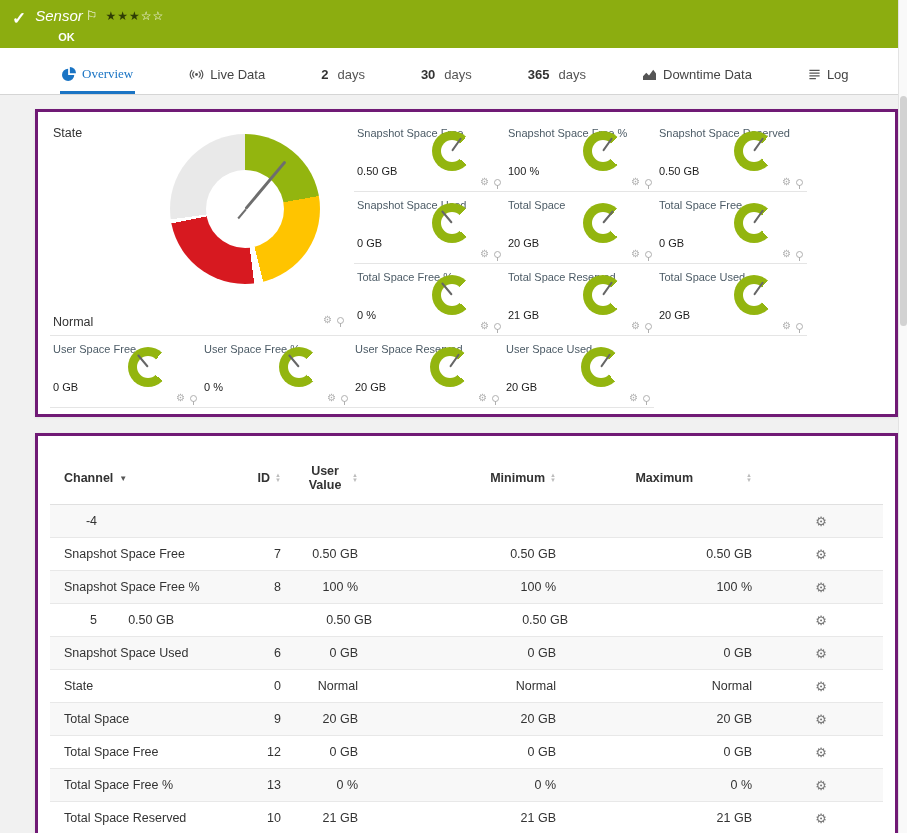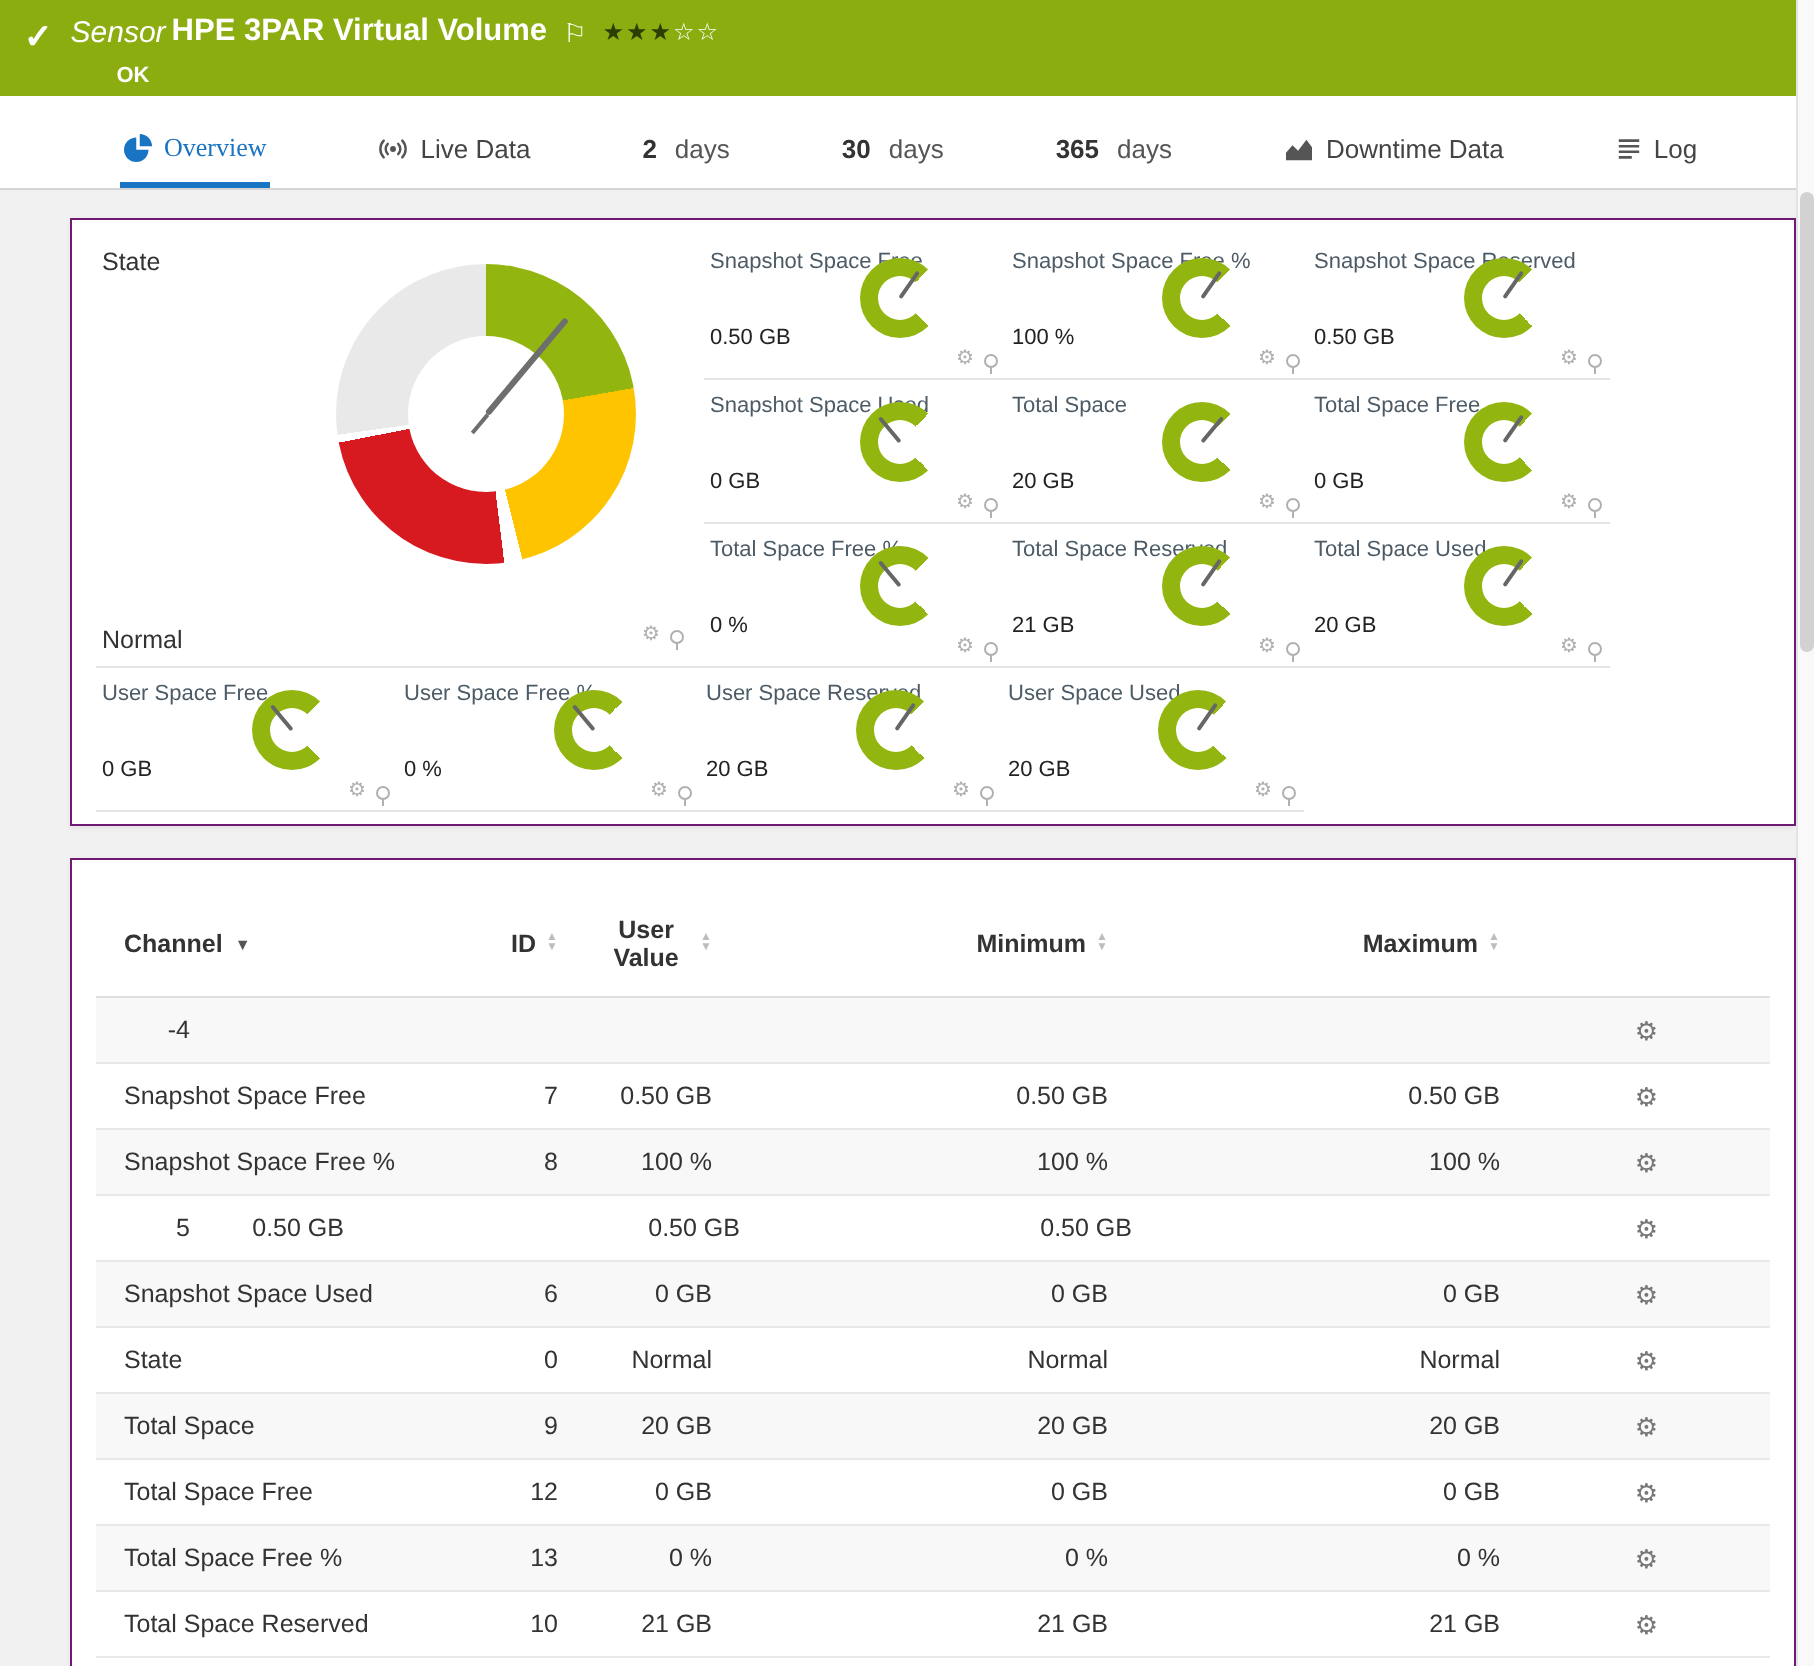--- a/index.html
+++ b/index.html
@@ -26,21 +26,21 @@
   .tab { display:flex; align-items:center; gap:6px; font-size:13px; color:#444; padding:0 2px 12px 2px; margin-right:52px; cursor:pointer; white-space:nowrap; }
   .tab.active { color:var(--accent-blue,#1A74C4); border-bottom:3px solid var(--accent-blue,#1A74C4); padding-bottom:9px;font-family:Liberation Serif, serif; }
   .tab .num { font-weight:700; color:#333; }
   .tab .lbl2 { margin-left:3px; color:#555; }
   .tab-icon { display:inline-flex; color:#555; }
   .tab.active .tab-icon { color:var(--accent-blue,#1A74C4); }
   .tab-settings { margin-left:auto; margin-right:14px; }
   .gear-glyph { font-size:14px; line-height:1; }
 
   
-  .card { background:#fff; border:1px solid #701a75; box-shadow:0 1px 3px rgba(0,0,0,0.07); width:863px; margin:14px 0 0 35px; }
+  .card { background:#fff; border:3px solid #701a75; box-shadow:0 1px 3px rgba(0,0,0,0.07); width:863px; margin:14px 0 0 35px; }
   .gauges-card { padding:8px 12px 6px 12px; }
 
   .topzone { display:flex; }
   .state-cell { width:304px; height:216px; position:relative; border-bottom:1px solid #e5e5e5; }
   .state-title { font-size:12.5px; color:#333; padding:6px 0 0 3px; }
   .donut { position:absolute; left:120px; top:14px; width:150px; height:150px; }
   .dring { position:absolute; inset:0; border-radius:50%;
     background:conic-gradient(from 0deg,
       var(--gauge-green,#93B50F) 0 80deg,
       var(--gauge-yellow,#FFC400) 80deg 166deg,
@@ -73,21 +73,21 @@
 
   
   .table-card { margin-top:16px; padding:12px 12px 8px 12px; }
   .thead { display:flex; align-items:center; padding:16px 0 12px 0; border-bottom:1px solid #e0e0e0; font-weight:700; font-size:12.5px; color:#333; }
   .tr { display:flex; align-items:center; height:33px; border-bottom:1px solid #e8e8e8; font-size:12.5px; color:#333; cursor:pointer; }
   .tbody .tr:nth-of-type(odd) { background:#f8f8f8; }
   .c-channel { flex:0 0 184px; text-align:left; padding-left:14px; display:flex; align-items:center; }
   .c-id { flex:0 0 47px; display:flex; justify-content:flex-end; align-items:center; }
   .c-last { flex:0 0 77px; display:flex; justify-content:flex-end; align-items:center; }
   .c-min { flex:0 0 198px; display:flex; justify-content:flex-end; align-items:center; }
-  .c-max { flex:0 0 196px; display:flex; justify-content:flex-end; align-items:center; }
+  .c-max { flex:0 0 196px; display:flex; justify-content:flex-end; align-items:center;gap:48px; }
   .c-gear { flex:1; display:flex; justify-content:flex-end; align-items:center; padding-right:56px; }
   .td.c-channel, .td.c-id, .td.c-last, .td.c-min, .td.c-max { display:block; text-align:right; line-height:33px; }
   .td.c-channel { text-align:left; white-space:nowrap; overflow:hidden; }
   .lastlbl { display:inline-block; width:44px; text-align:center; line-height:14px; }
   .sort-desc { font-size:8px; color:#555; margin-left:6px; }
   .sort-both { display:inline-flex; flex-direction:column; margin-left:5px; }
   .sort-both i { font-style:normal; font-size:6px; color:#bdbdbd; line-height:5px; }
   .row-gear { color:#777; font-size:13px; line-height:1; cursor:pointer; }
 
   
@@ -97,21 +97,20 @@
 </head>
 <body>
 
 <div class="app">
 
   <header class="topbar">
     <span class="chk">✓</span>
     <div class="hgroup">
       <div class="row1">
         <span class="kind">Sensor</span>
-        <span class="title">HPE 3PAR Virtual Volume</span>
         <span class="flag">⚐</span>
         <span class="stars"><span class="fill">★★★</span><span class="empty">☆☆</span></span>
       </div>
       <div class="status">OK</div>
     </div>
   </header>
 
   <nav class="tabs">
     <div class="tab active">
       <span class="tab-icon">

